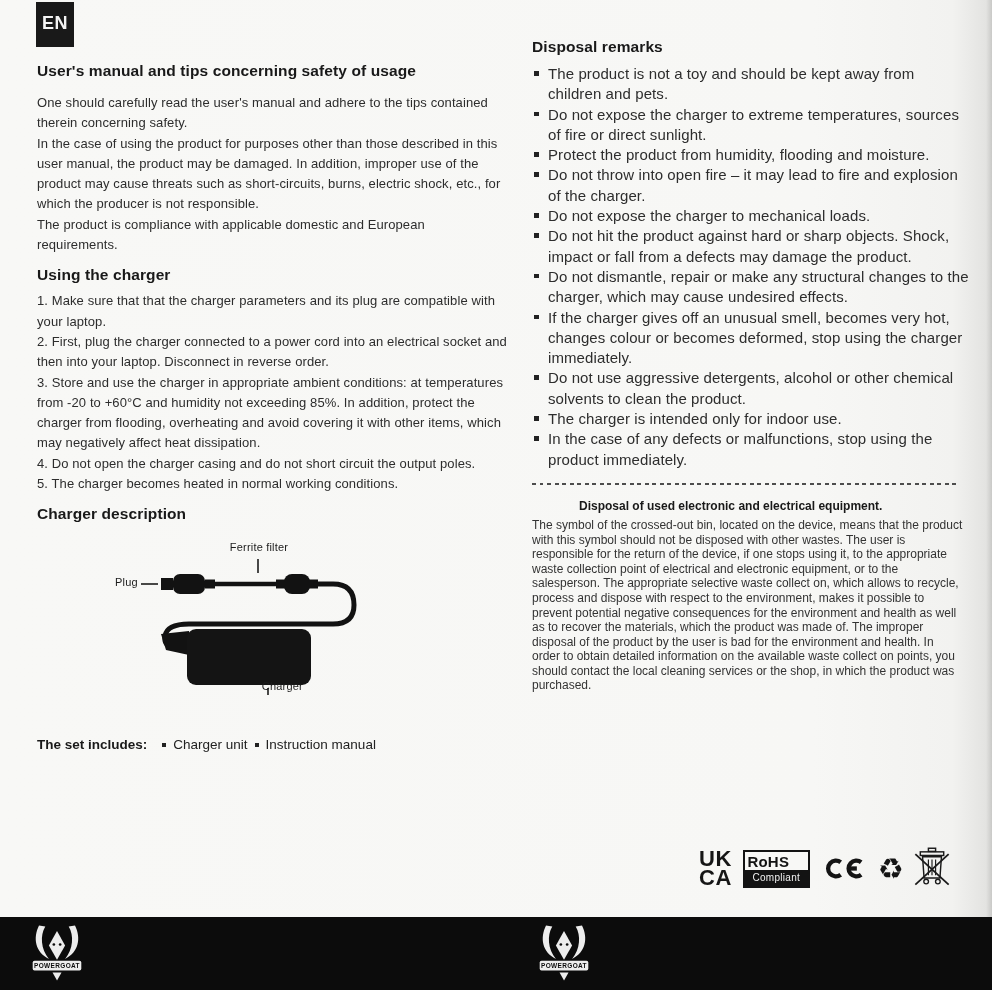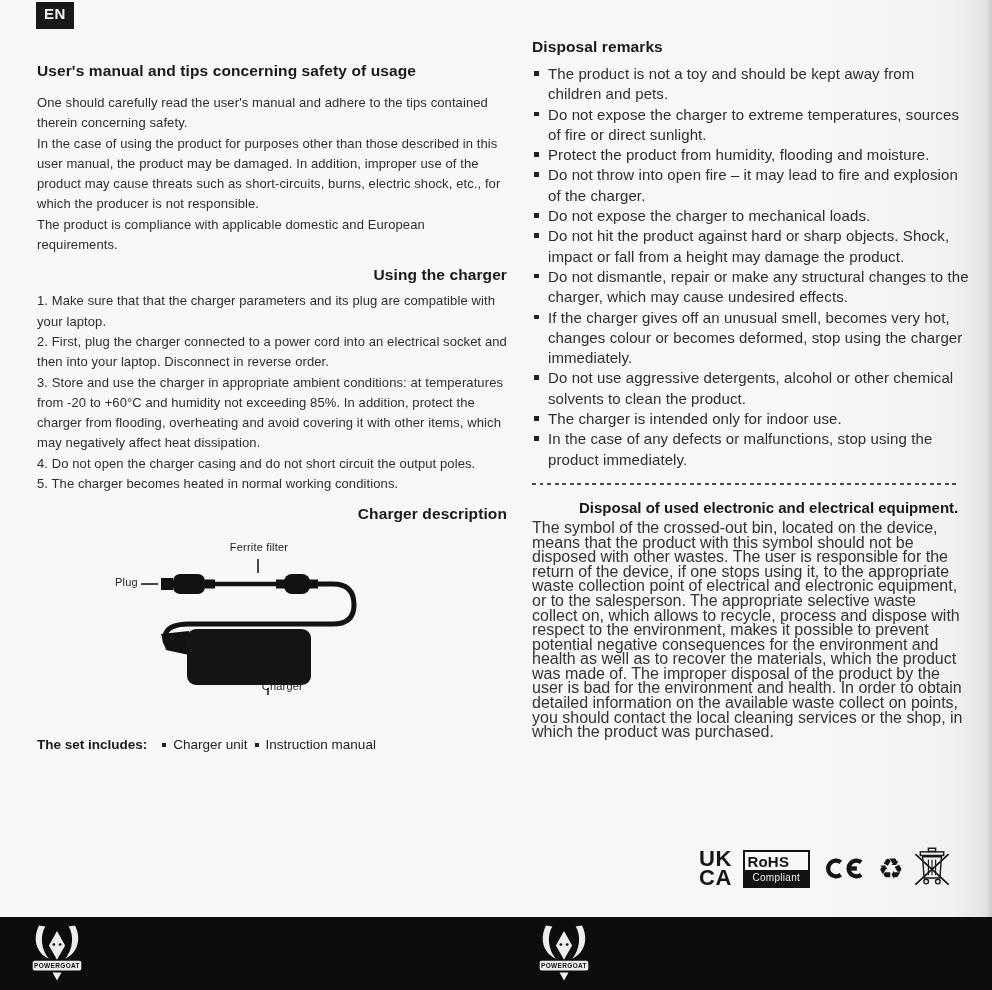--- a/index.html
+++ b/index.html
@@ -3,40 +3,40 @@
 <meta charset="utf-8">
 <style>
   html,body{margin:0;padding:0;}
   .page{
     position:relative;width:992px;height:990px;overflow:hidden;
     background:linear-gradient(90deg,#f8f8f6 0%,#f7f7f5 82%,#f2f2f0 96%,#e3e3e1 99.4%,#c9c9c7 100%);
     font-family:"Liberation Sans",sans-serif;color:#2d2d2d;
   }
   
   .en-badge{
-    position:absolute;left:36px;top:2px;width:38px;height:27px;background:#191919;
-    color:#f4f4f4;font-size:15px;font-weight:700;display:flex;align-items:flex-end;
-    justify-content:center;padding-bottom:7px;box-sizing:border-box;letter-spacing:.5px;
+    position:absolute;left:36px;top:2px;width:38px;height:45px;background:#191919;
+    color:#f4f4f4;font-size:18px;font-weight:700;display:flex;align-items:flex-end;
+    justify-content:center;padding-bottom:13px;box-sizing:border-box;letter-spacing:.5px;
   }
   
   .col-left{position:absolute;left:37px;top:62px;width:470px;}
   .col-right{position:absolute;left:532px;top:38px;width:438px;}
   .h-main{font-size:15.5px;font-weight:700;color:#191919;margin:0 0 13px 0;letter-spacing:.1px;}
-  .h-sub{font-size:15.5px;font-weight:700;color:#191919;margin:11px 0 7px 0;letter-spacing:.1px;text-align:right;}
+  .h-sub{font-size:15.5px;font-weight:700;color:#191919;margin:11px 0 7px 0;letter-spacing:.1px;}
   .body-p{margin:0;font-size:13px;line-height:20.3px;letter-spacing:.1px;}
   
   .remarks-list{list-style:none;margin:0;padding:0;}
   .remarks-list li{position:relative;padding-left:16px;font-size:15px;line-height:20.3px;letter-spacing:.1px;}
   .bullet-sq{position:absolute;left:2px;top:7px;width:4.5px;height:4.5px;background:#222;}
   .dash-divider{
     margin-top:13px;width:426px;height:2px;
     background:repeating-linear-gradient(90deg,#4d4d4d 0 4px,transparent 4px 7.5px);
   }
-  .h-small{font-size:15px;font-weight:700;color:#191919;margin:14px 0 5px 0;padding-left:47px;}
-  .small-p{margin:0;font-size:16px;line-height:14.6px;width:432px;color:#333;}
+  .h-small{font-size:12px;font-weight:700;color:#191919;margin:14px 0 5px 0;padding-left:47px;}
+  .small-p{margin:0;font-size:12px;line-height:14.6px;width:432px;color:#333;}
   
   .diagram{position:relative;height:182px;margin-top:14px;}
   .diagram svg{position:absolute;left:0;top:0;}
   .dia-label{position:absolute;font-size:11px;color:#1c1c1c;letter-spacing:.2px;}
   .lbl-ferrite{left:178px;top:4px;width:88px;text-align:center;}
   .lbl-plug{left:78px;top:39px;}
   .lbl-charger{left:196px;top:143px;width:70px;text-align:right;}
   
   .set-line{margin-top:18px;display:flex;align-items:center;font-size:13.5px;color:#222;}
   .set-label{font-weight:700;color:#191919;margin-right:8px;}
@@ -119,21 +119,21 @@
   </div>
 
   <div class="col-right">
     <h2 class="h-main" style="margin-bottom:8px;">Disposal remarks</h2>
     <ul class="remarks-list">
       <li><span class="bullet-sq"></span><span>The product is not a toy and should be kept away from children and pets.</span></li>
       <li><span class="bullet-sq"></span><span>Do not expose the charger to extreme temperatures, sources of fire or direct sunlight.</span></li>
       <li><span class="bullet-sq"></span><span>Protect the product from humidity, flooding and moisture.</span></li>
       <li><span class="bullet-sq"></span><span>Do not throw into open fire – it may lead to fire and explosion of the charger.</span></li>
       <li><span class="bullet-sq"></span><span>Do not expose the charger to mechanical loads.</span></li>
-      <li><span class="bullet-sq"></span><span>Do not hit the product against hard or sharp objects. Shock, impact or fall from a height may damage the product.</span></li>
+      <li><span class="bullet-sq"></span><span>Do not hit the product against hard or sharp objects. Shock, impact or fall from a defects may damage the product.</span></li>
       <li><span class="bullet-sq"></span><span>Do not dismantle, repair or make any structural changes to the charger, which may cause undesired effects.</span></li>
       <li><span class="bullet-sq"></span><span>If the charger gives off an unusual smell, becomes very hot, changes colour or becomes deformed, stop using the charger immediately.</span></li>
       <li><span class="bullet-sq"></span><span>Do not use aggressive detergents, alcohol or other chemical solvents to clean the product.</span></li>
       <li><span class="bullet-sq"></span><span>The charger is intended only for indoor use.</span></li>
       <li><span class="bullet-sq"></span><span>In the case of any defects or malfunctions, stop using the product immediately.</span></li>
     </ul>
 
     <div class="dash-divider"></div>
 
     <h3 class="h-small">Disposal of used electronic and electrical equipment.</h3>

